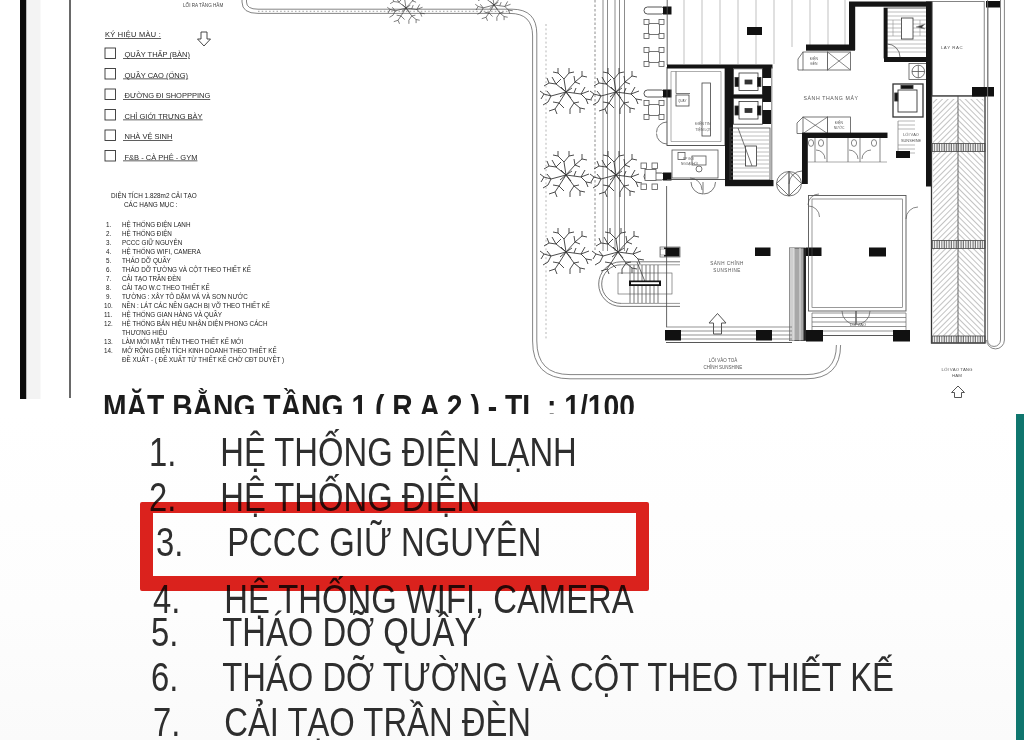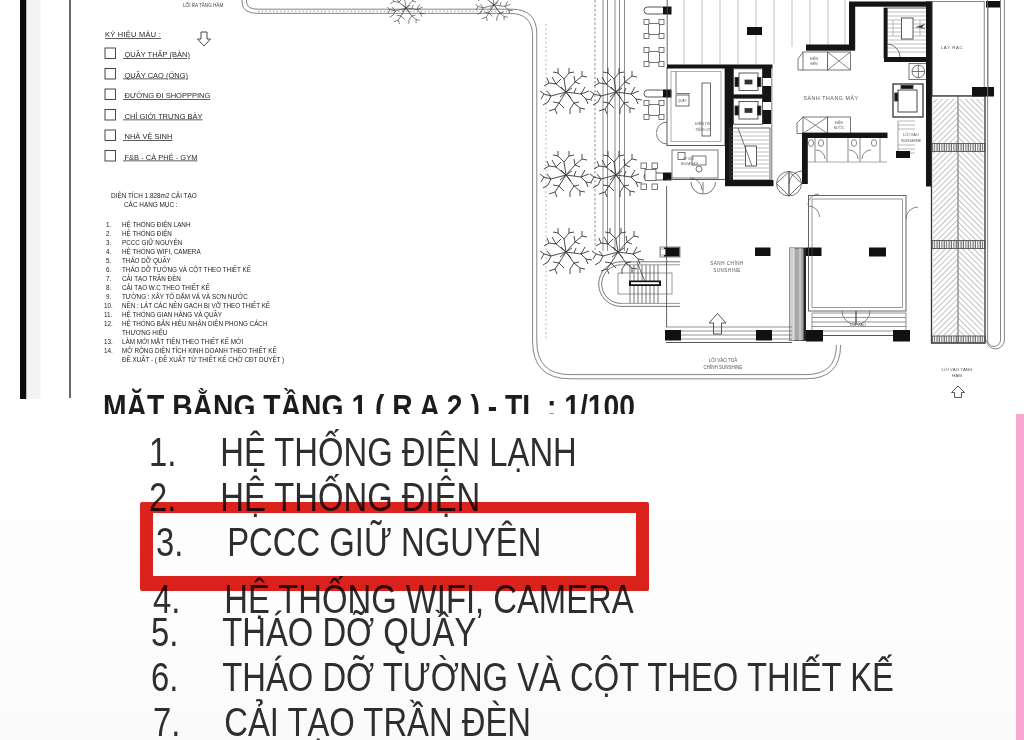--- a/index.html
+++ b/index.html
@@ -1,16 +1,16 @@
 <!DOCTYPE html>
 <html><head>
 <meta charset="utf-8">
 <style>
   html,body{margin:0;padding:0;background:#fff;}
-  #page{position:relative;width:1024px;height:740px;overflow:hidden;background:#f9a8d4;
+  #page{position:relative;width:1024px;height:740px;overflow:hidden;background:#0f766e;
         font-family:"Liberation Sans", sans-serif;}
   #plan{position:absolute;left:0;top:0;filter:blur(0.32px);}
   .bl{position:absolute;color:#2e2e2e;font-size:41px;white-space:nowrap;
       filter:blur(0.7px);font-family:"Liberation Sans", sans-serif;
       transform:scaleX(0.80);transform-origin:0 0;}
   .num{width:89px;display:inline-block;}
 </style>
 </head>
 <body>
 <div id="page">

